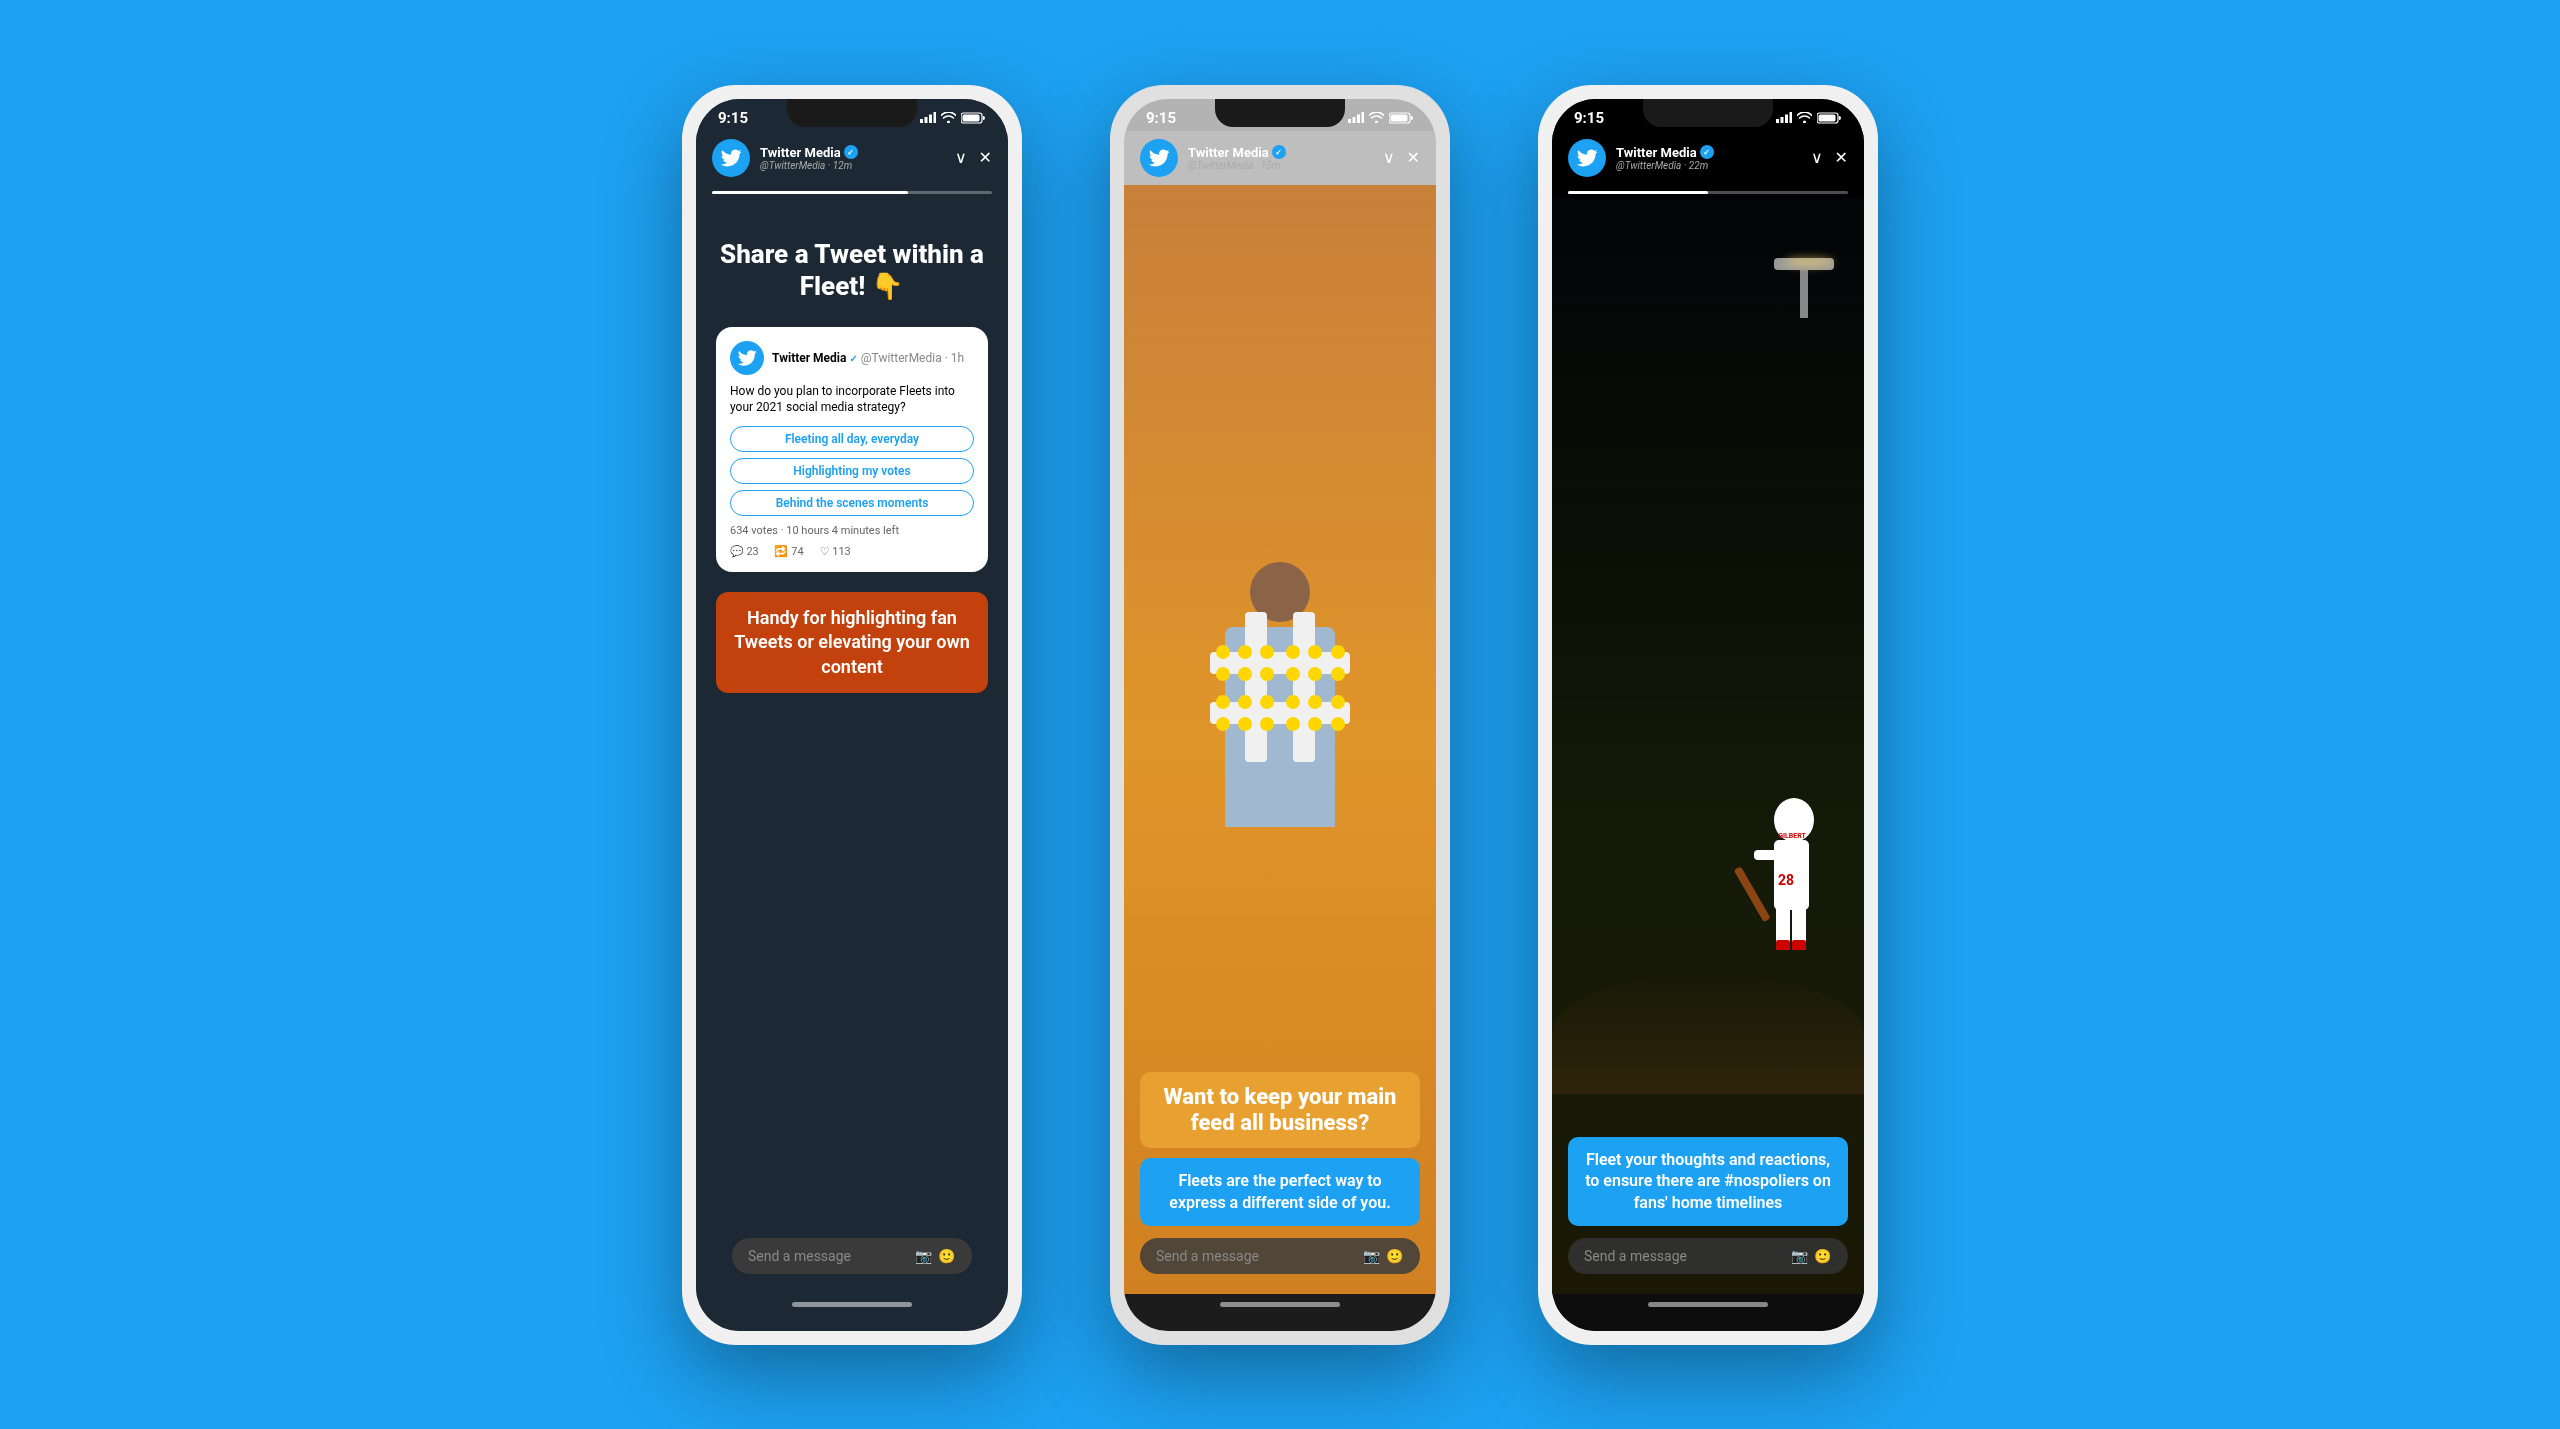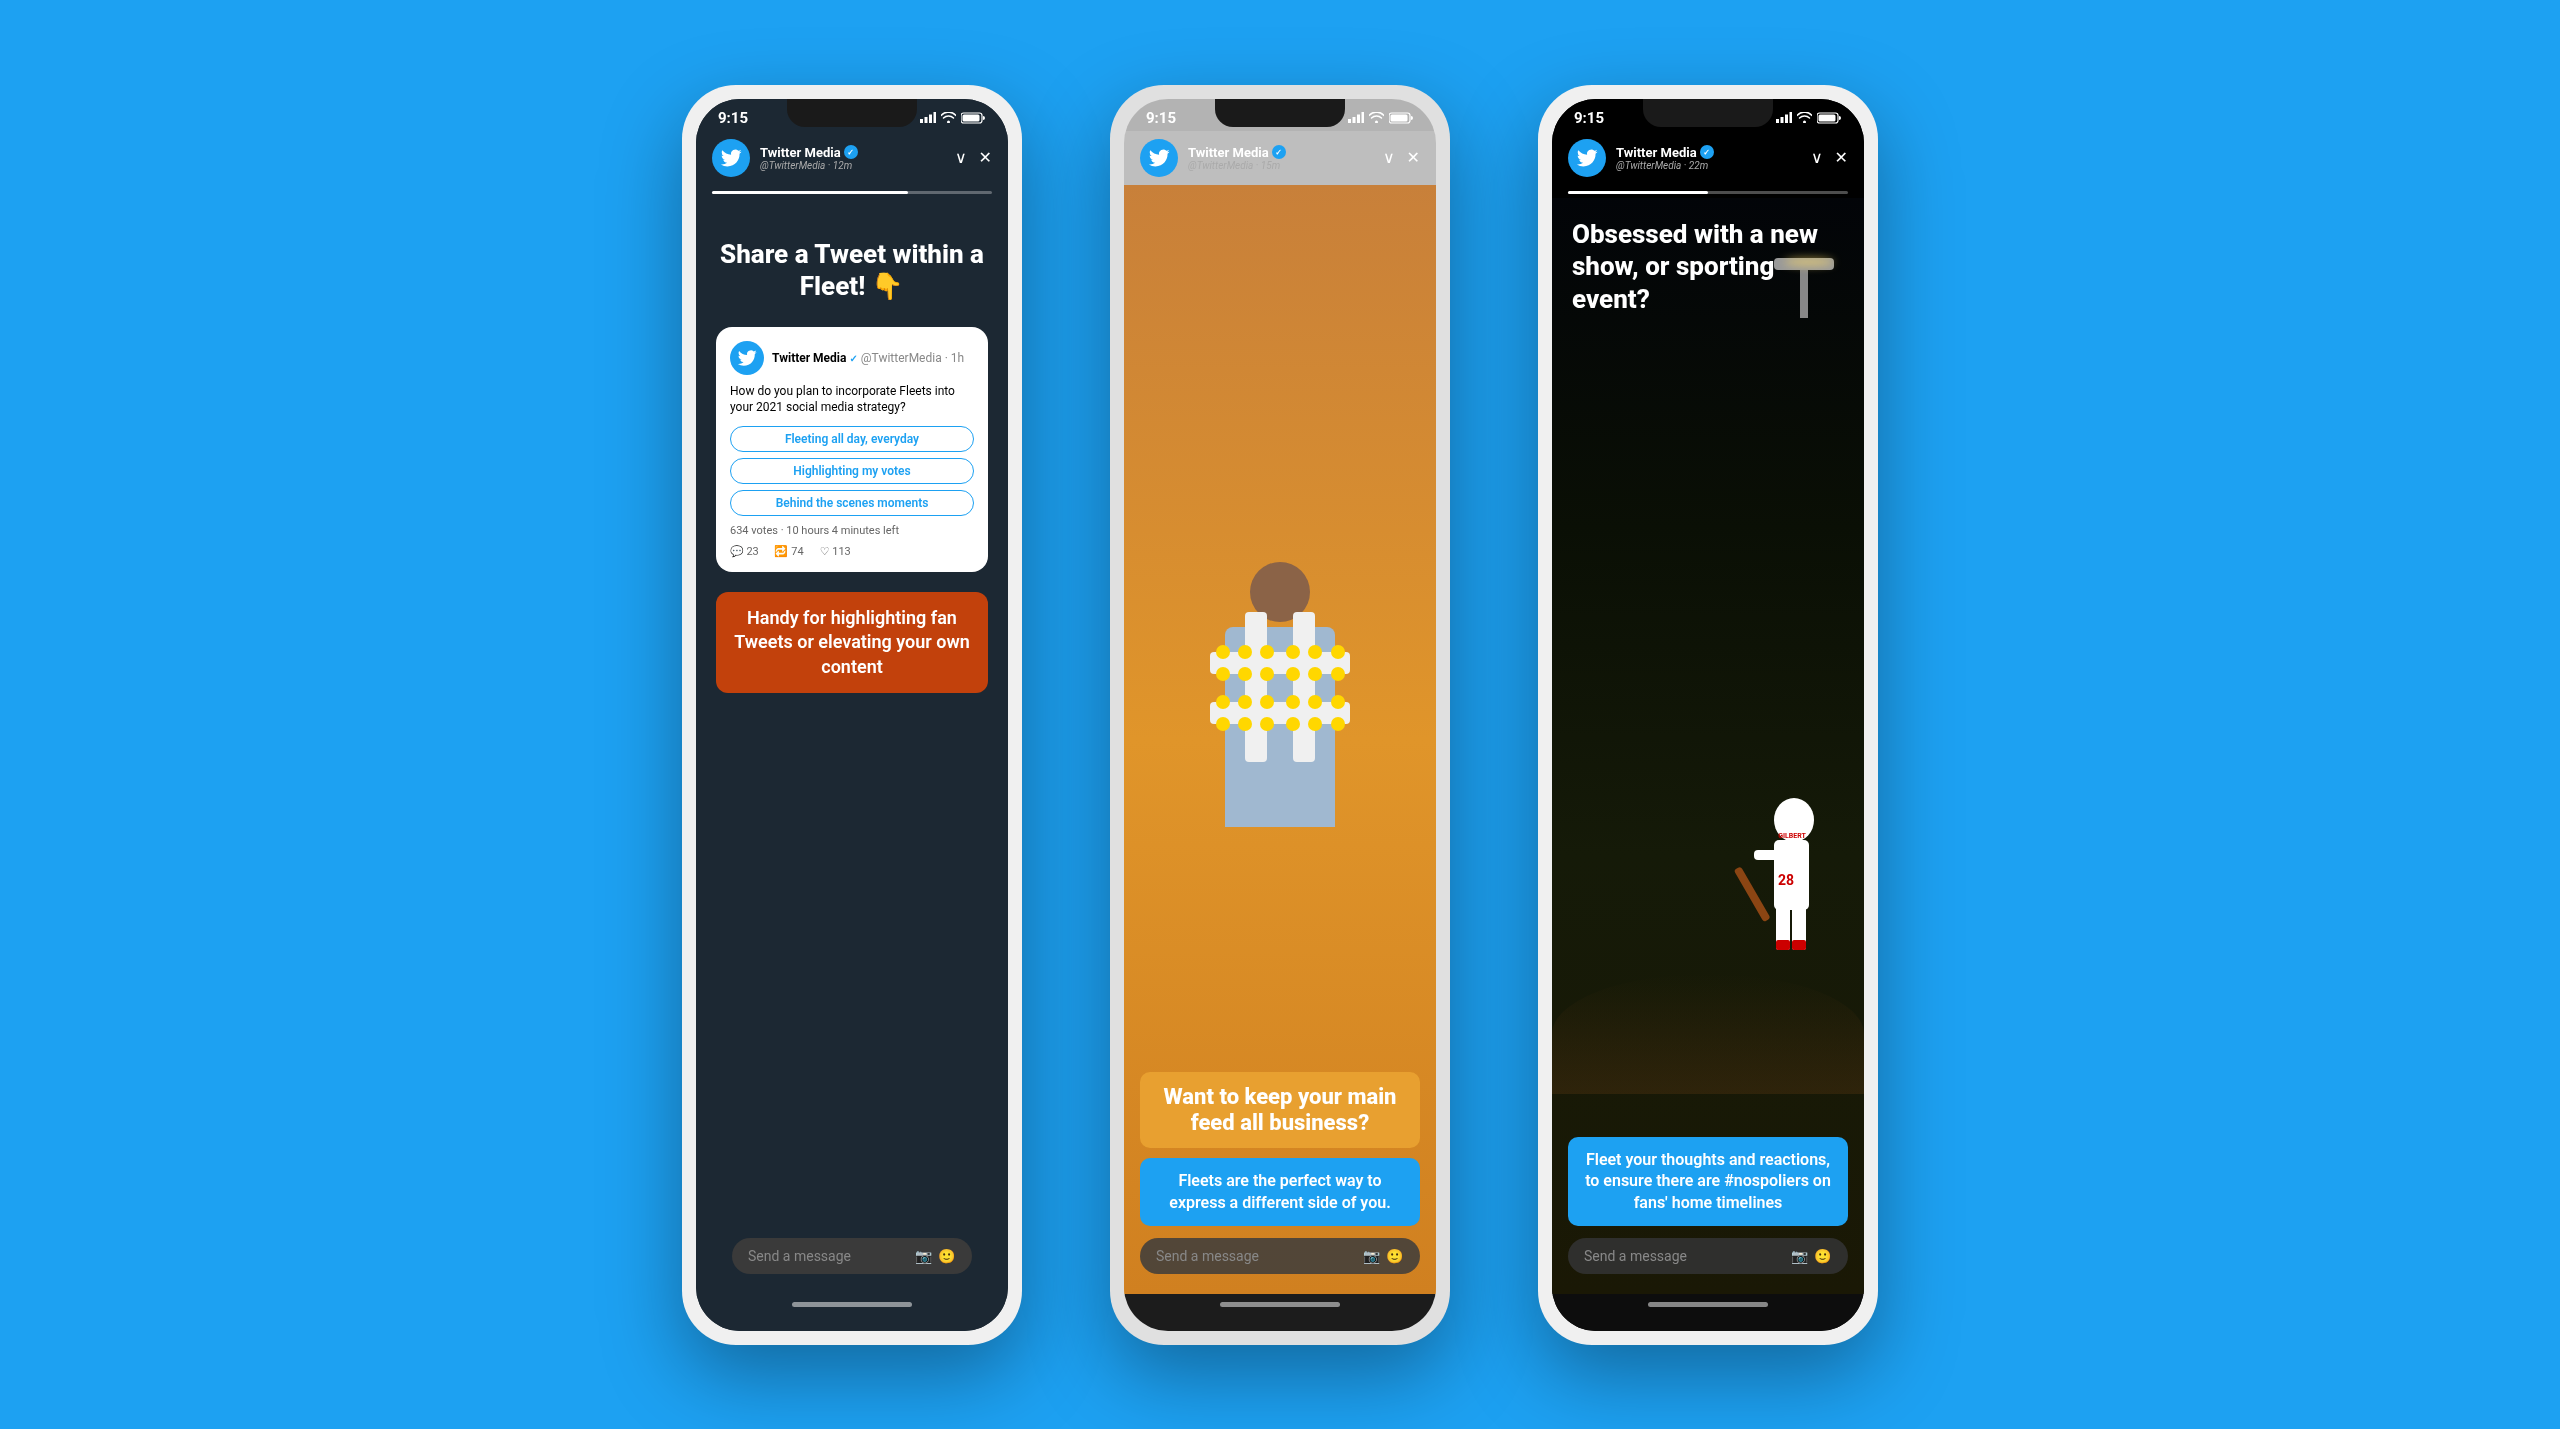--- a/index.html
+++ b/index.html
@@ -743,23 +743,20 @@
               <text x="58" y="48" font-size="7" fill="#c00" font-weight="bold" text-anchor="middle">GILBERT</text>
 
               <rect x="42" y="150" width="14" height="10" rx="2" fill="#c00"></rect>
               <rect x="58" y="150" width="14" height="10" rx="2" fill="#c00"></rect>
             </svg>
           </div>
 
           <div style="position:absolute; bottom:200px; left:0; right:0; height:120px; background:linear-gradient(180deg, transparent, rgba(100,60,20,0.3)); border-radius:50% 50% 0 0;"></div>
         </div>
 
-        <div style="position:absolute; top:20px; left:16px; right:16px; z-index:5;">
-          <div class="white-title">Obsessed with a new show, or sporting event?</div>
-        </div>
 
         <div class="phone3-bottom" style="z-index:5;">
           <div class="blue-caption">Fleet your thoughts and reactions, to ensure there are #nospoliers on fans' home timelines</div>
           <div>
             <div class="message-input" style="background:rgba(50,50,50,0.9);">
               <span>Send a message</span>
               <div class="message-icons">
                 <span>📷</span>
                 <span>🙂</span>
               </div>

